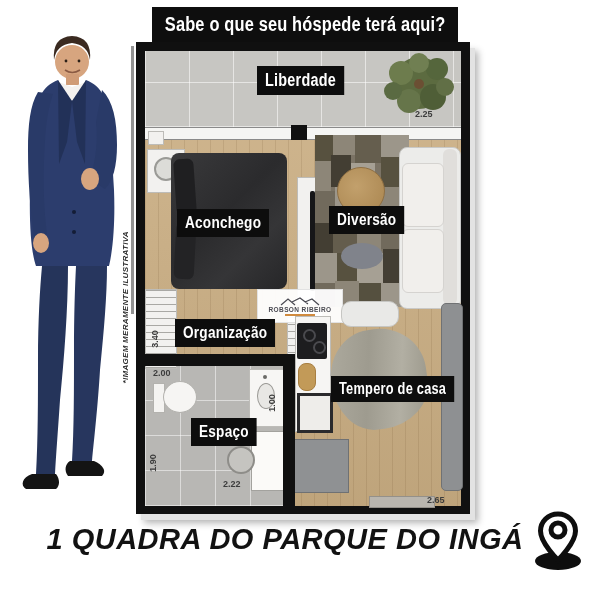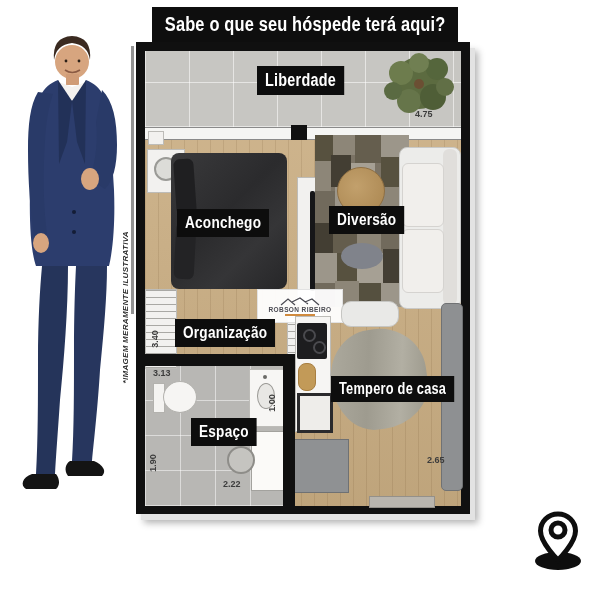--- a/index.html
+++ b/index.html
@@ -202,31 +202,32 @@
       <div class="abs wall" style="left:138px;top:303px;width:12px;height:152px;"></div>
       <div class="abs" style="left:224px;top:445px;width:64px;height:10px;background:#b9b5ae;border:1px solid #94908a;"></div>
 
       <div class="abs plan-label" style="left:112px;top:15px;font-size:18px;">Liberdade</div>
       <div class="abs plan-label" style="left:32px;top:158px;font-size:17px;">Aconchego</div>
       <div class="abs plan-label" style="left:184px;top:155px;font-size:17px;">Diversão</div>
       <div class="abs plan-label" style="left:30px;top:268px;font-size:17px;">Organização</div>
       <div class="abs plan-label" style="left:46px;top:367px;font-size:17px;">Espaço</div>
       <div class="abs plan-label" style="left:186px;top:325px;font-size:16px;">Tempero de casa</div>
 
-      <span class="abs dim" style="left:270px;top:58px;">4.75</span>
+      <span class="abs dim" style="left:270px;top:58px;">2.25</span>
       <span class="abs dim vert" style="left:-2px;top:283px;">3.40</span>
-      <span class="abs dim" style="left:8px;top:317px;">3.13</span>
+      <span class="abs dim" style="left:8px;top:317px;">2.00</span>
       <span class="abs dim vert" style="left:115px;top:347px;">1.00</span>
       <span class="abs dim vert" style="left:-4px;top:407px;">1.90</span>
       <span class="abs dim" style="left:78px;top:428px;">2.22</span>
-      <span class="abs dim" style="left:282px;top:404px;">2.65</span>
+      <span class="abs dim" style="left:282px;top:444px;">2.65</span>
     </div>
   </div>
 
   <div class="abs headline">
+    <div>1 QUADRA DO PARQUE DO INGÁ</div>
   </div>
 
   <svg class="abs pin-wrap" viewBox="0 0 62 72">
     <ellipse cx="31" cy="53" rx="23" ry="9" fill="#0e0e0e"></ellipse>
     <path d="M31 6 C21 6 13.5 13.5 13.5 23 C13.5 35 31 52 31 52 C31 52 48.5 35 48.5 23 C48.5 13.5 41 6 31 6 Z" fill="#ffffff" stroke="#0e0e0e" stroke-width="5"></path>
     <circle cx="31" cy="22" r="7" fill="#ffffff" stroke="#0e0e0e" stroke-width="5"></circle>
   </svg>
 
 </div>
 

